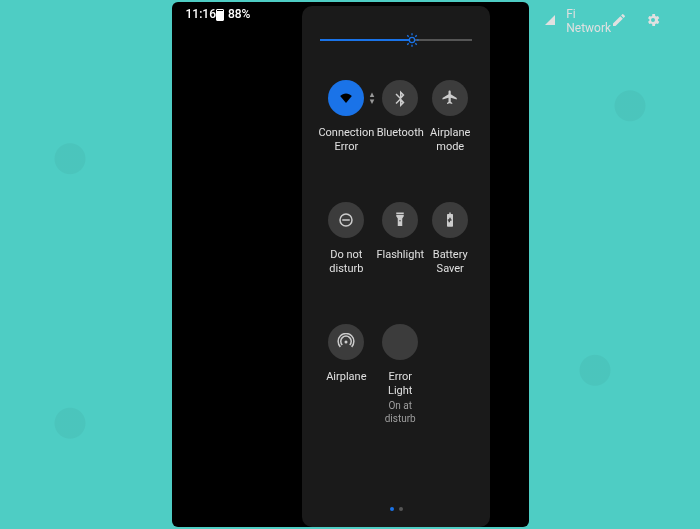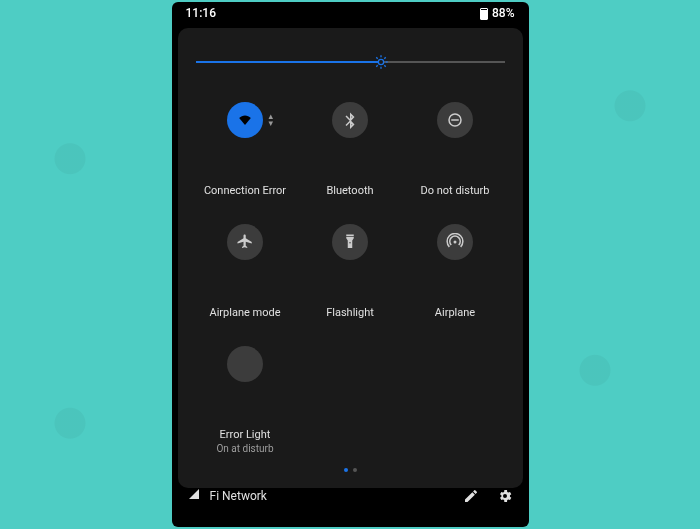--- a/index.html
+++ b/index.html
@@ -28,23 +28,24 @@
                         radial-gradient(circle at 90% 20%, rgba(0,0,0,0.04) 15px, transparent 16px),
                         radial-gradient(circle at 10% 80%, rgba(0,0,0,0.04) 15px, transparent 16px);
       pointer-events: none;
     }
     .phone {
       width: 357px;
       height: 525px;
       background-color: #000;
       border-radius: 6px;
       display: flex;
-      flex-direction: column;
+      flex-direction: row;
       position: relative;
       z-index: 1;
+      gap: 32px;
     }
     .status-bar {
       height: 24px;
       display: flex;
       justify-content: space-between;
       align-items: center;
       padding: 0 14px;
       color: #fff;
       font-size: 12px;
       font-weight: 500;
@@ -165,21 +166,20 @@
       font-size: 9px;
       line-height: 7px;
       display: flex;
       flex-direction: column;
       gap: 0px;
     }
     .tile-label {
       font-size: 11px;
       color: #e0e0e0;
       line-height: 1.3;
-      margin-top: 36px;
     }
     .tile-sublabel {
       font-size: 10px;
       color: #9e9e9e;
       line-height: 1.3;
     }
     .page-dots {
       display: flex;
       justify-content: center;
       gap: 5px;
@@ -190,21 +190,21 @@
       height: 4px;
       border-radius: 50%;
       background: #555;
     }
     .dot.active {
       background: #1a73e8;
     }
     .footer {
       height: 42px;
       display: flex;
-      align-items: flex-start;
+      align-items: center;
       padding: 0 16px 4px 16px;
       color: #e0e0e0;
       font-size: 12px;
     }
     .footer-left {
       display: flex;
       align-items: center;
       gap: 10px;
       flex: 1;
     }
@@ -278,50 +278,60 @@
               </svg>
           </div>
         </div>
         <div class="tile-label">Bluetooth</div>
       </div>
 
       <div class="tile">
         <div class="tile-icon-wrap">
           <div class="tile-icon">
             <svg width="18" height="18" viewBox="0 0 24 24">
+                <path fill="#ccc" d="M21 14v-2l-8-5V3.5C13 2.67 12.33 2 11.5 2S10 2.67 10 3.5V7l-8 5v2l8-2.5V17l-2 1.5V20l3.5-1 3.5 1v-1.5L13 17v-5.5l8 2.5z"></path>
+              </svg>
+          </div>
+        </div>
+        <div class="tile-label">Airplane mode</div>
+      </div>
+
+      <div class="tile">
+        <div class="tile-icon-wrap">
+          <div class="tile-icon">
+            <svg width="18" height="18" viewBox="0 0 24 24">
                 <circle cx="12" cy="12" r="8" fill="none" stroke="#ccc" stroke-width="2"></circle>
                 <line x1="7" y1="12" x2="17" y2="12" stroke="#ccc" stroke-width="2"></line>
               </svg>
           </div>
         </div>
         <div class="tile-label">Do not disturb</div>
       </div>
 
       <div class="tile">
         <div class="tile-icon-wrap">
           <div class="tile-icon">
             <svg width="18" height="18" viewBox="0 0 24 24">
-                <path fill="#ccc" d="M21 14v-2l-8-5V3.5C13 2.67 12.33 2 11.5 2S10 2.67 10 3.5V7l-8 5v2l8-2.5V17l-2 1.5V20l3.5-1 3.5 1v-1.5L13 17v-5.5l8 2.5z"></path>
-              </svg>
-          </div>
-        </div>
-        <div class="tile-label">Airplane mode</div>
-      </div>
-
-      <div class="tile">
-        <div class="tile-icon-wrap">
-          <div class="tile-icon">
-            <svg width="18" height="18" viewBox="0 0 24 24">
                 <path fill="#ccc" d="M7 2h10v2H7V2zm0 3h10v2l-2 3v10H9V10L7 7V5zm5 7a1 1 0 100 2 1 1 0 000-2z"></path>
               </svg>
           </div>
         </div>
         <div class="tile-label">Flashlight</div>
       </div>
 
+      <div class="tile">
+        <div class="tile-icon-wrap">
+          <div class="tile-icon">
+            <svg width="18" height="18" viewBox="0 0 24 24">
+                <path fill="#ccc" d="M15 4h-2V2h-2v2H9a1 1 0 00-1 1v15a1 1 0 001 1h6a1 1 0 001-1V5a1 1 0 00-1-1zm-1 9h-2v2h-2v-2H9v-2h2V9h2v2h1v2z"></path>
+              </svg>
+          </div>
+        </div>
+        <div class="tile-label">Battery Saver</div>
+      </div>
 
 
       <div class="tile">
         <div class="tile-icon-wrap">
           <div class="tile-icon">
             <svg width="18" height="18" viewBox="0 0 24 24">
                 <circle cx="12" cy="12" r="2" fill="#ccc"></circle>
                 <path fill="none" stroke="#ccc" stroke-width="2" d="M7 16a7 7 0 1110 0M4.5 18.5a10.5 10.5 0 1115 0"></path>
               </svg>
           </div>

